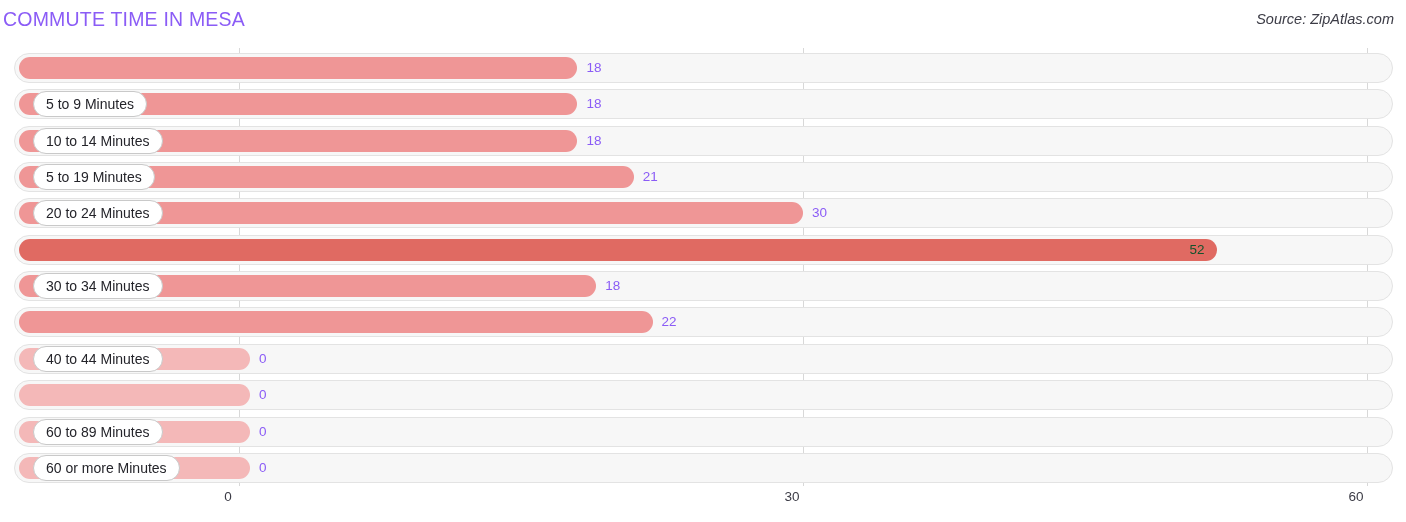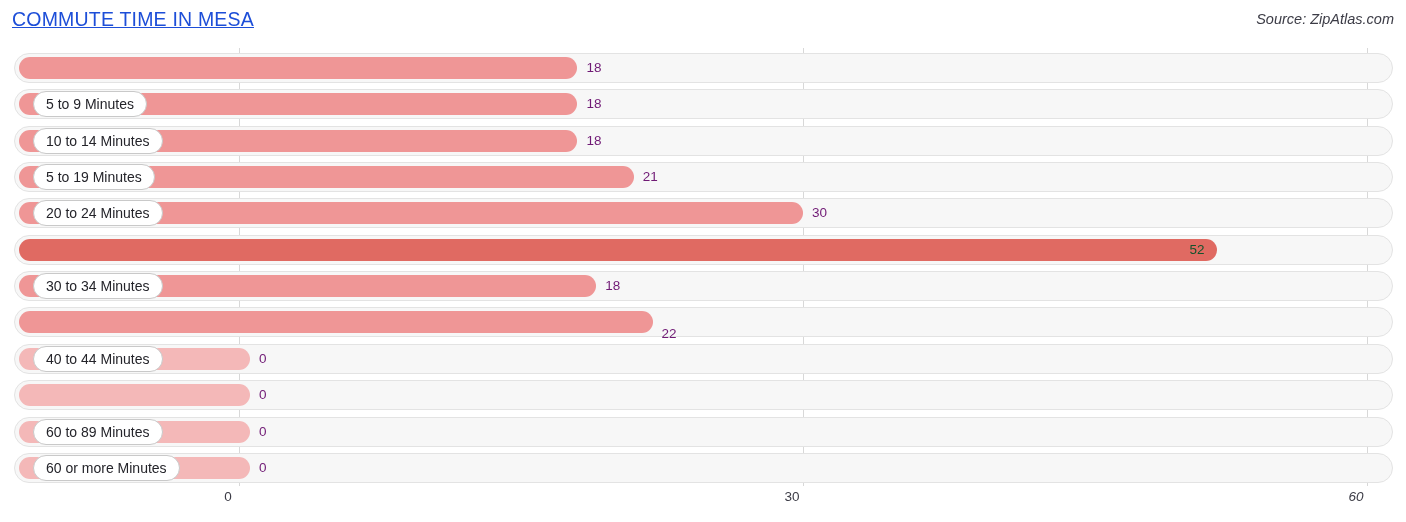--- a/index.html
+++ b/index.html
@@ -15,27 +15,26 @@
   }
   #chart-root {
     position: relative;
     width: 1406px;
     height: 522px;
   }
 
   
   #chart-title {
     position: absolute;
-    left: 12px;
+    left: 3px;
     top: 8px;
     font-size: 19.5px;
-    color: #1d4ed8;
+    color: #8b5cf6;
     letter-spacing: 0.2px;
     white-space: nowrap;
-    text-decoration: underline;
   }
   #chart-source {
     position: absolute;
     right: 12px;
     top: 11px;
     font-size: 14.5px;
     font-style: italic;
     color: #3c3c46;
     white-space: nowrap;
   }
@@ -86,21 +85,21 @@
   .bar.normal { background: #ef9696; }
   .bar.max    { background: #e06a62; }
   .bar.zero   { background: #f4b8b8; }
 
   .value {
     position: absolute;
     top: 0;
     height: 30px;
     line-height: 30px;
     font-size: 13.5px;
-    color: #701a75;
+    color: #8b5cf6;
     white-space: nowrap;
   }
   .value.inside {
     color: #14532d;
     text-align: right;
   }
 
   .pill {
     position: absolute;
     left: 19px;
@@ -182,21 +181,21 @@
       </div>
       <div class="row" style="top: 223.1px;">
         <div class="track"></div>
         <div class="bar normal" style="width: 577.2px;"></div>
         <div class="value" style="left: 591.2px;">18</div>
         <div class="pill">30 to 34 Minutes</div>
       </div>
       <div class="row" style="top: 259.45px;">
         <div class="track"></div>
         <div class="bar normal" style="width: 633.6px;"></div>
-        <div class="value" style="left: 647.6px; margin-top: 12px;">22</div>
+        <div class="value" style="left: 647.6px;">22</div>
       </div>
       <div class="row" style="top: 295.8px;">
         <div class="track"></div>
         <div class="bar zero" style="width: 231px;"></div>
         <div class="value" style="left: 245px;">0</div>
         <div class="pill">40 to 44 Minutes</div>
       </div>
       <div class="row" style="top: 332.15px;">
         <div class="track"></div>
         <div class="bar zero" style="width: 231px;"></div>
@@ -212,16 +211,16 @@
         <div class="track"></div>
         <div class="bar zero" style="width: 231px;"></div>
         <div class="value" style="left: 245px;">0</div>
         <div class="pill">60 or more Minutes</div>
       </div>
     </div>
 
   <div id="axis">
       <div class="tick-label" style="left: 228px;">0</div>
       <div class="tick-label" style="left: 792px;">30</div>
-      <div class="tick-label" style="left: 1356px; font-style: italic;">60</div>
+      <div class="tick-label" style="left: 1356px;">60</div>
     </div>
 
 </div>
 
 </body></html>

